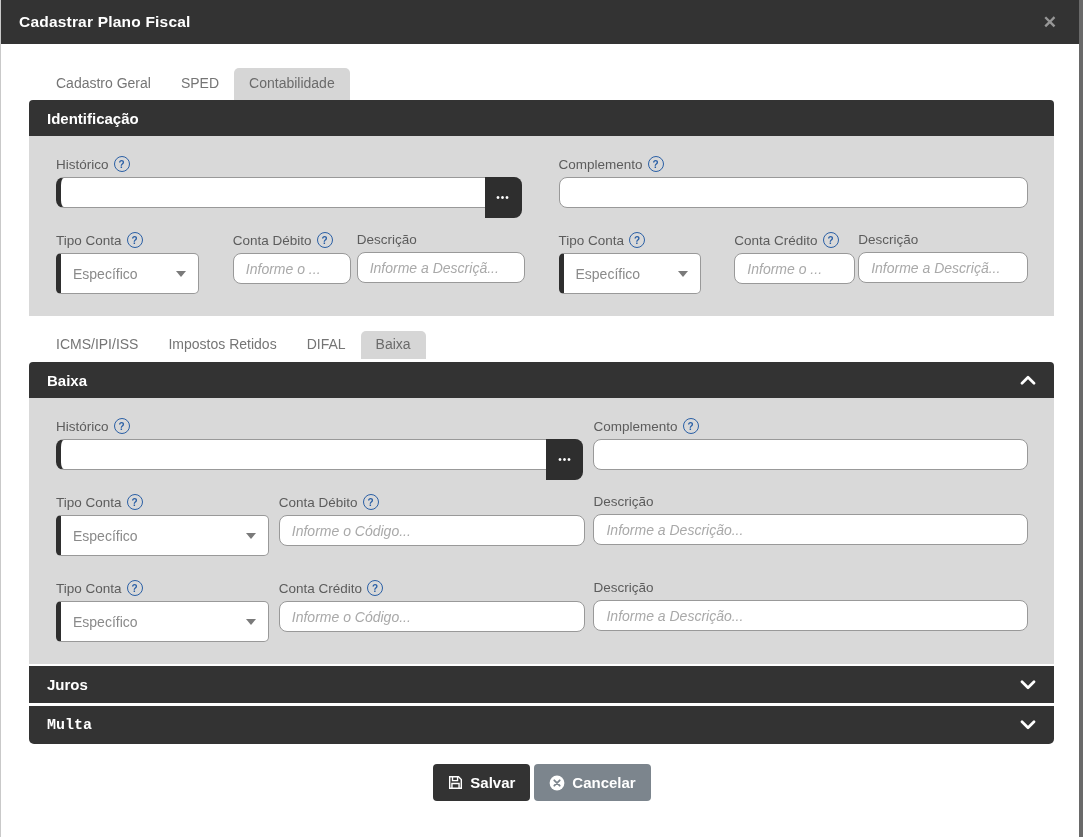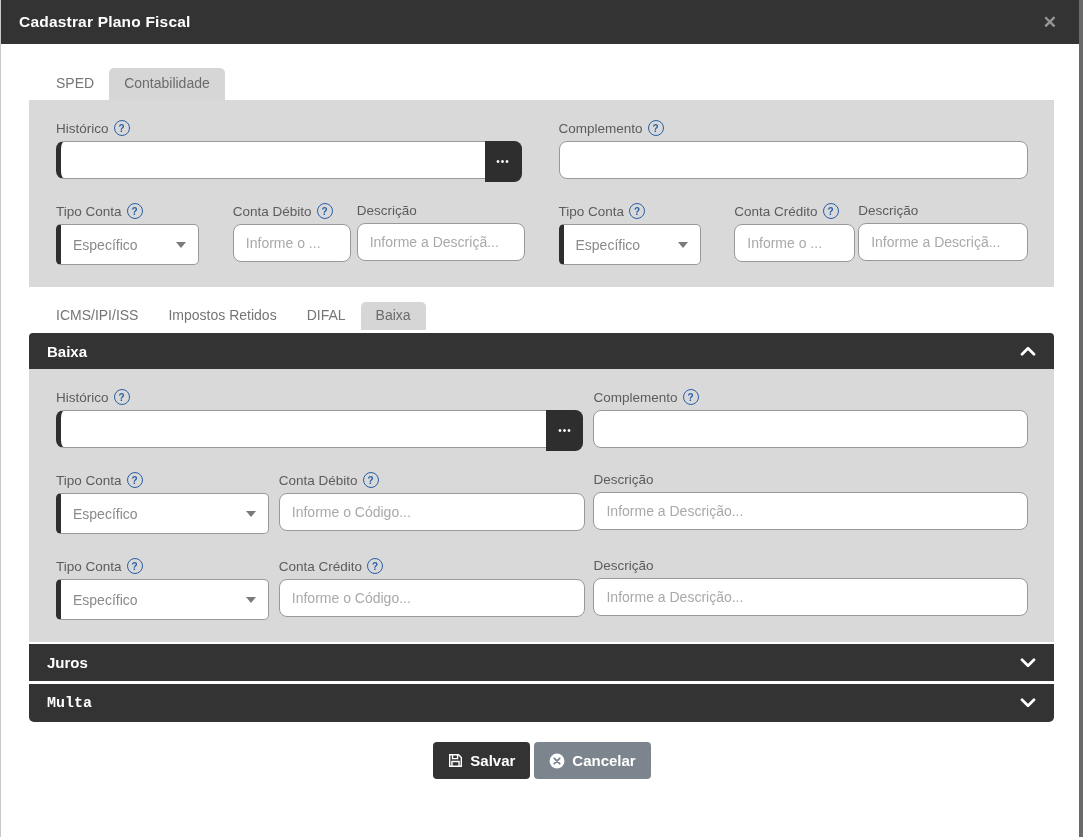--- a/index.html
+++ b/index.html
@@ -37,23 +37,24 @@
   .row{ display:flex; }
   .row + .row{ margin-top:24px; }
 
   .field-label{ display:flex; align-items:center; gap:5px; color:#5c5c5c; font-size:13.5px; margin-bottom:5px; white-space:nowrap; }
   .help{
     width:16px; height:16px; border:1.5px solid #2a5fa5; border-radius:50%;
     color:#2a5fa5; font-size:10px; font-weight:700;
     display:inline-flex; align-items:center; justify-content:center; flex:none; cursor:pointer;
   }
   .input{
-    width:100%; height:38px; background:#fff; border:1px solid #999;
+    width:100%; height:31px; background:#fff; border:1px solid #999;
     border-radius:8px; font-size:14px; color:#444; padding:0 12px; outline:none;
     font-family:"Liberation Sans", sans-serif;
+    font-style:italic;
   }
   .input::placeholder{ color:#a9a9a9; }
   .dark-edge{ border-left:5px solid #2e2e2e; }
   .combo{ position:relative; }
   .combo .input{ padding-right:48px; }
   .more-btn{
     position:absolute; right:0; top:0; width:37px; height:41px; background:#2e2e2e;
     border-radius:0 8px 8px 0; color:#fff; display:flex; align-items:center; justify-content:center;
     font-size:10px; letter-spacing:1px; cursor:pointer; border:none;
   }
@@ -103,25 +104,29 @@
 <body>
 
 <div class="edge-right"></div>
 
 <div class="modal-header">
   <span class="modal-title">Cadastrar Plano Fiscal</span>
   <span class="close">✕</span>
 </div>
 
 <div class="tabs">
+  <div class="tab">Cadastro Geral</div>
   <div class="tab">SPED</div>
   <div class="tab active">Contabilidade</div>
 </div>
 
 <div class="section">
+  <div class="section-header">
+    <span>Identificação</span>
+  </div>
   <div class="section-body">
     <div class="row">
       <div class="w-i-hist">
         <div class="field-label">
           <span>Histórico</span>
           <span class="help">?</span>
         </div>
         <div class="combo">
           <input class="input dark-edge" type="text" value="" style="">
           <button class="more-btn">•••</button>

